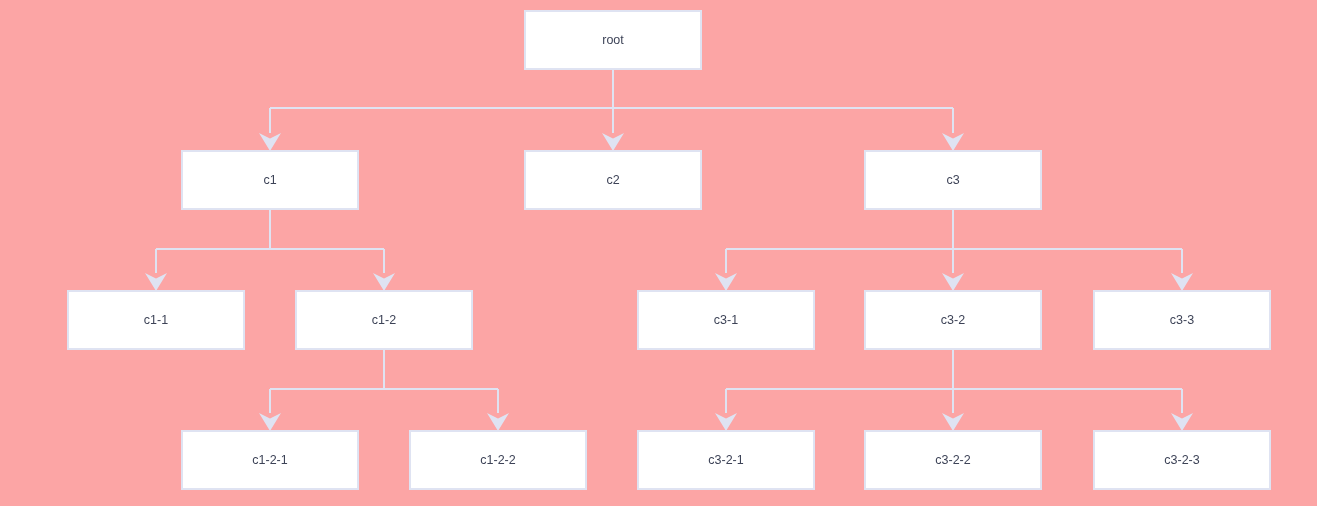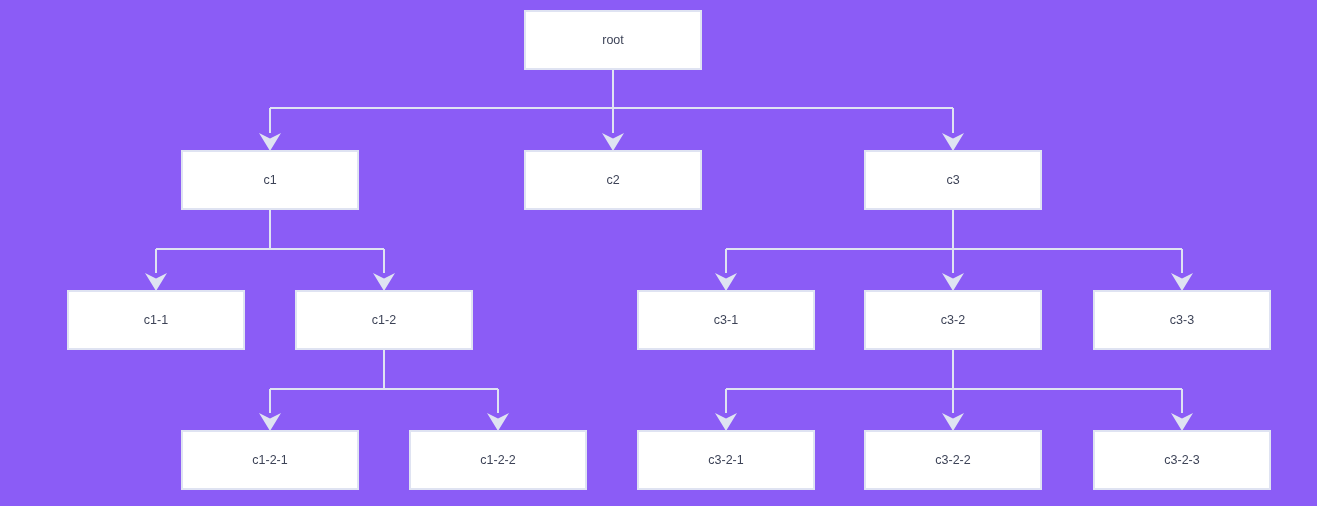--- a/index.html
+++ b/index.html
@@ -10,21 +10,21 @@
   body {
     width: 1317px;
     height: 506px;
     font-family: "Liberation Sans", sans-serif;
     overflow: hidden;
   }
   #diagram-root {
     position: relative;
     width: 1317px;
     height: 506px;
-    background: #8b5cf6;
+    background: #fca5a5;
   }
   svg.tree-canvas {
     position: absolute;
     left: 0;
     top: 0;
     width: 1317px;
     height: 506px;
     display: block;
   }
   .node-box {

